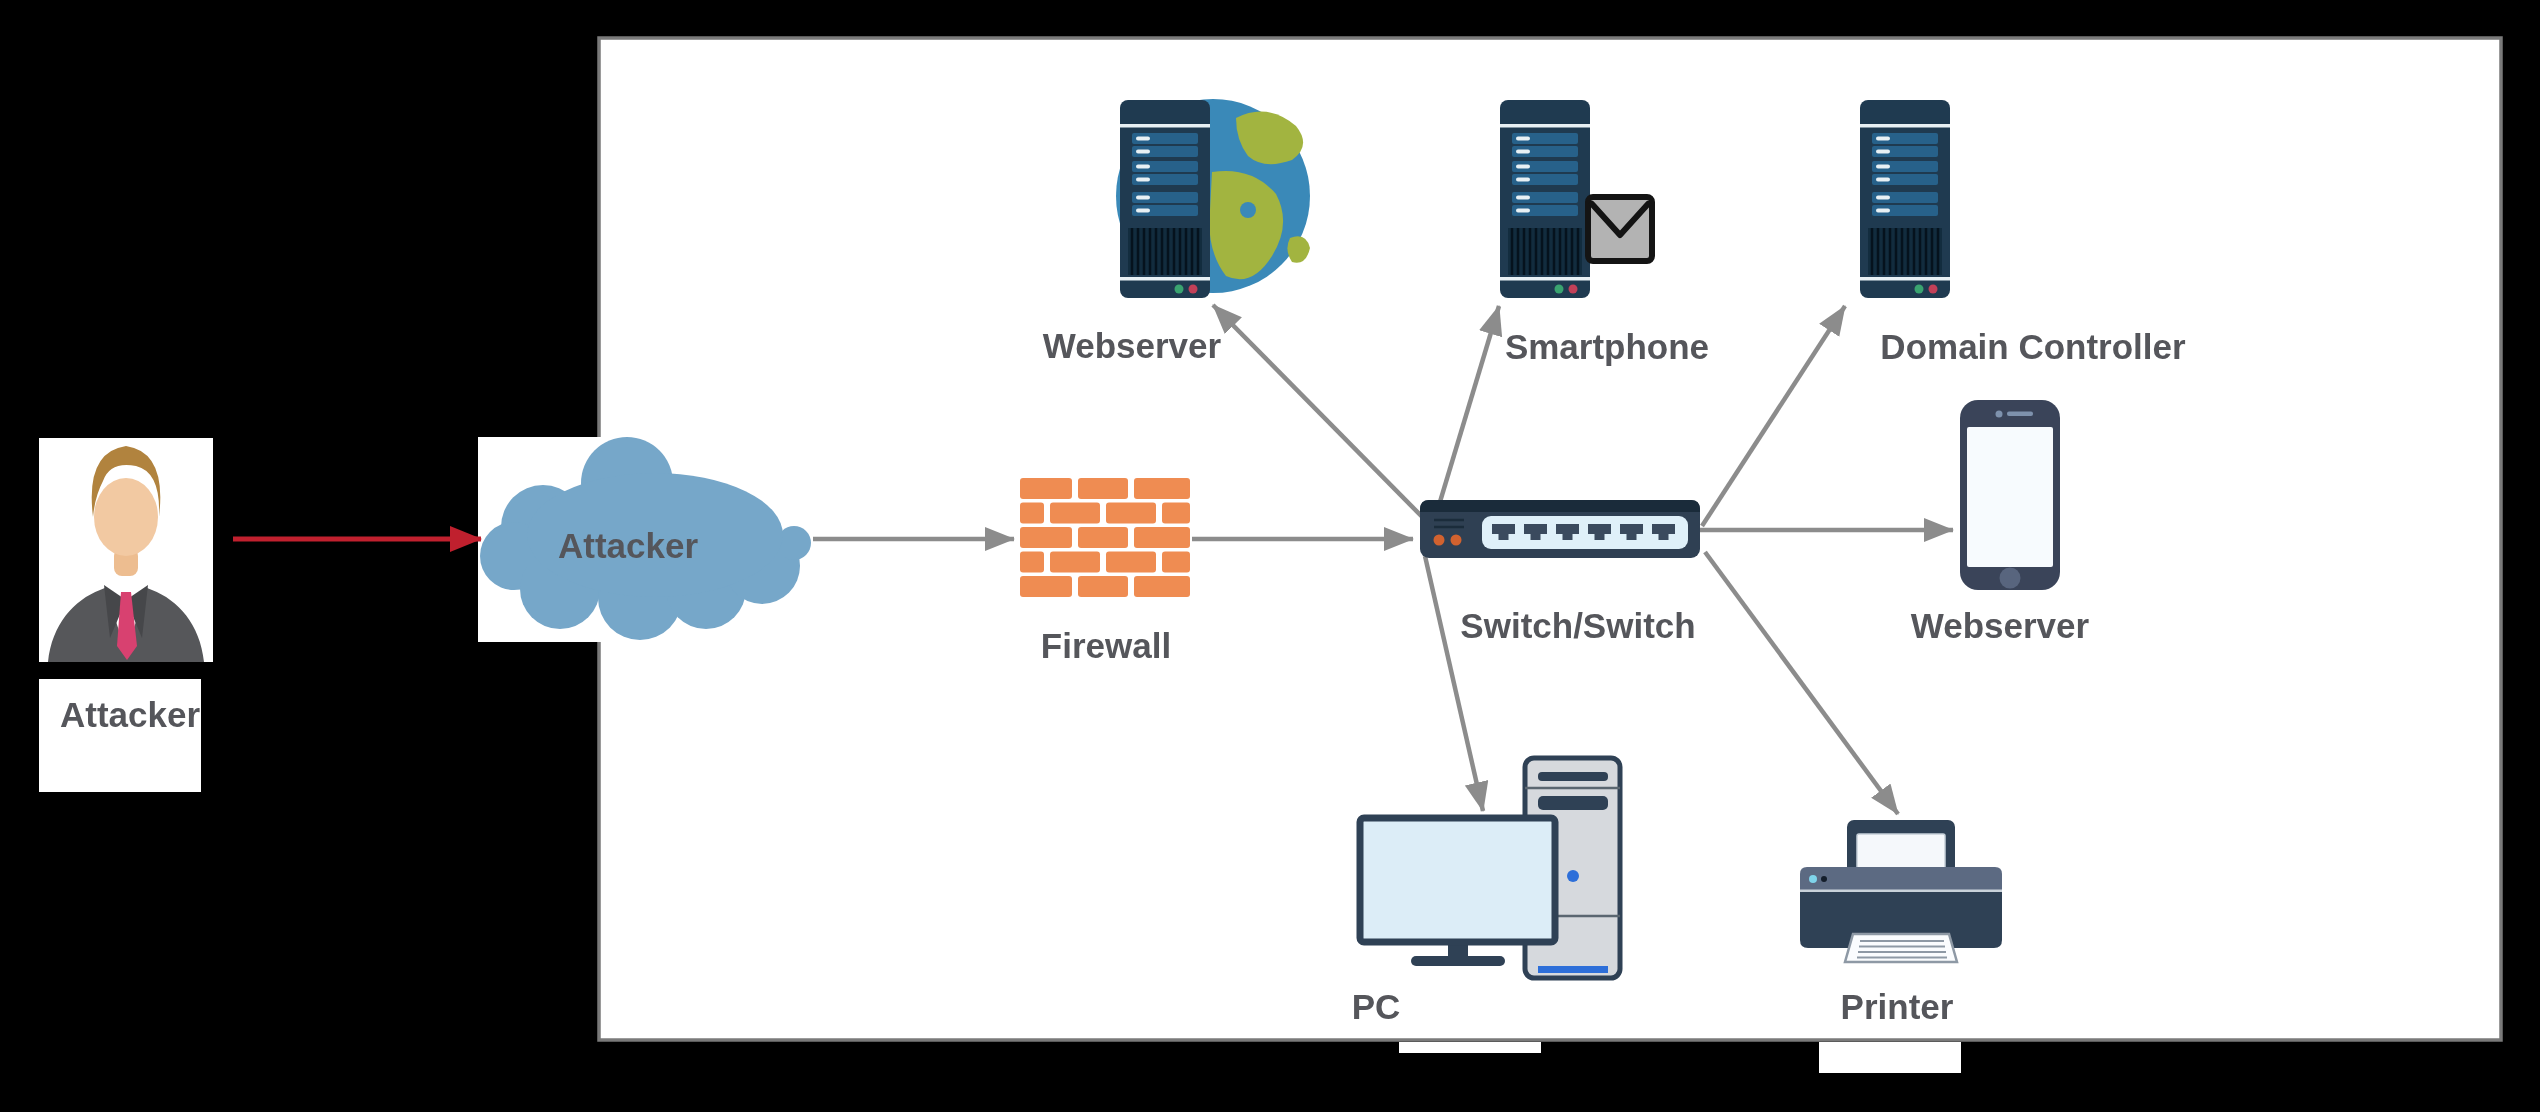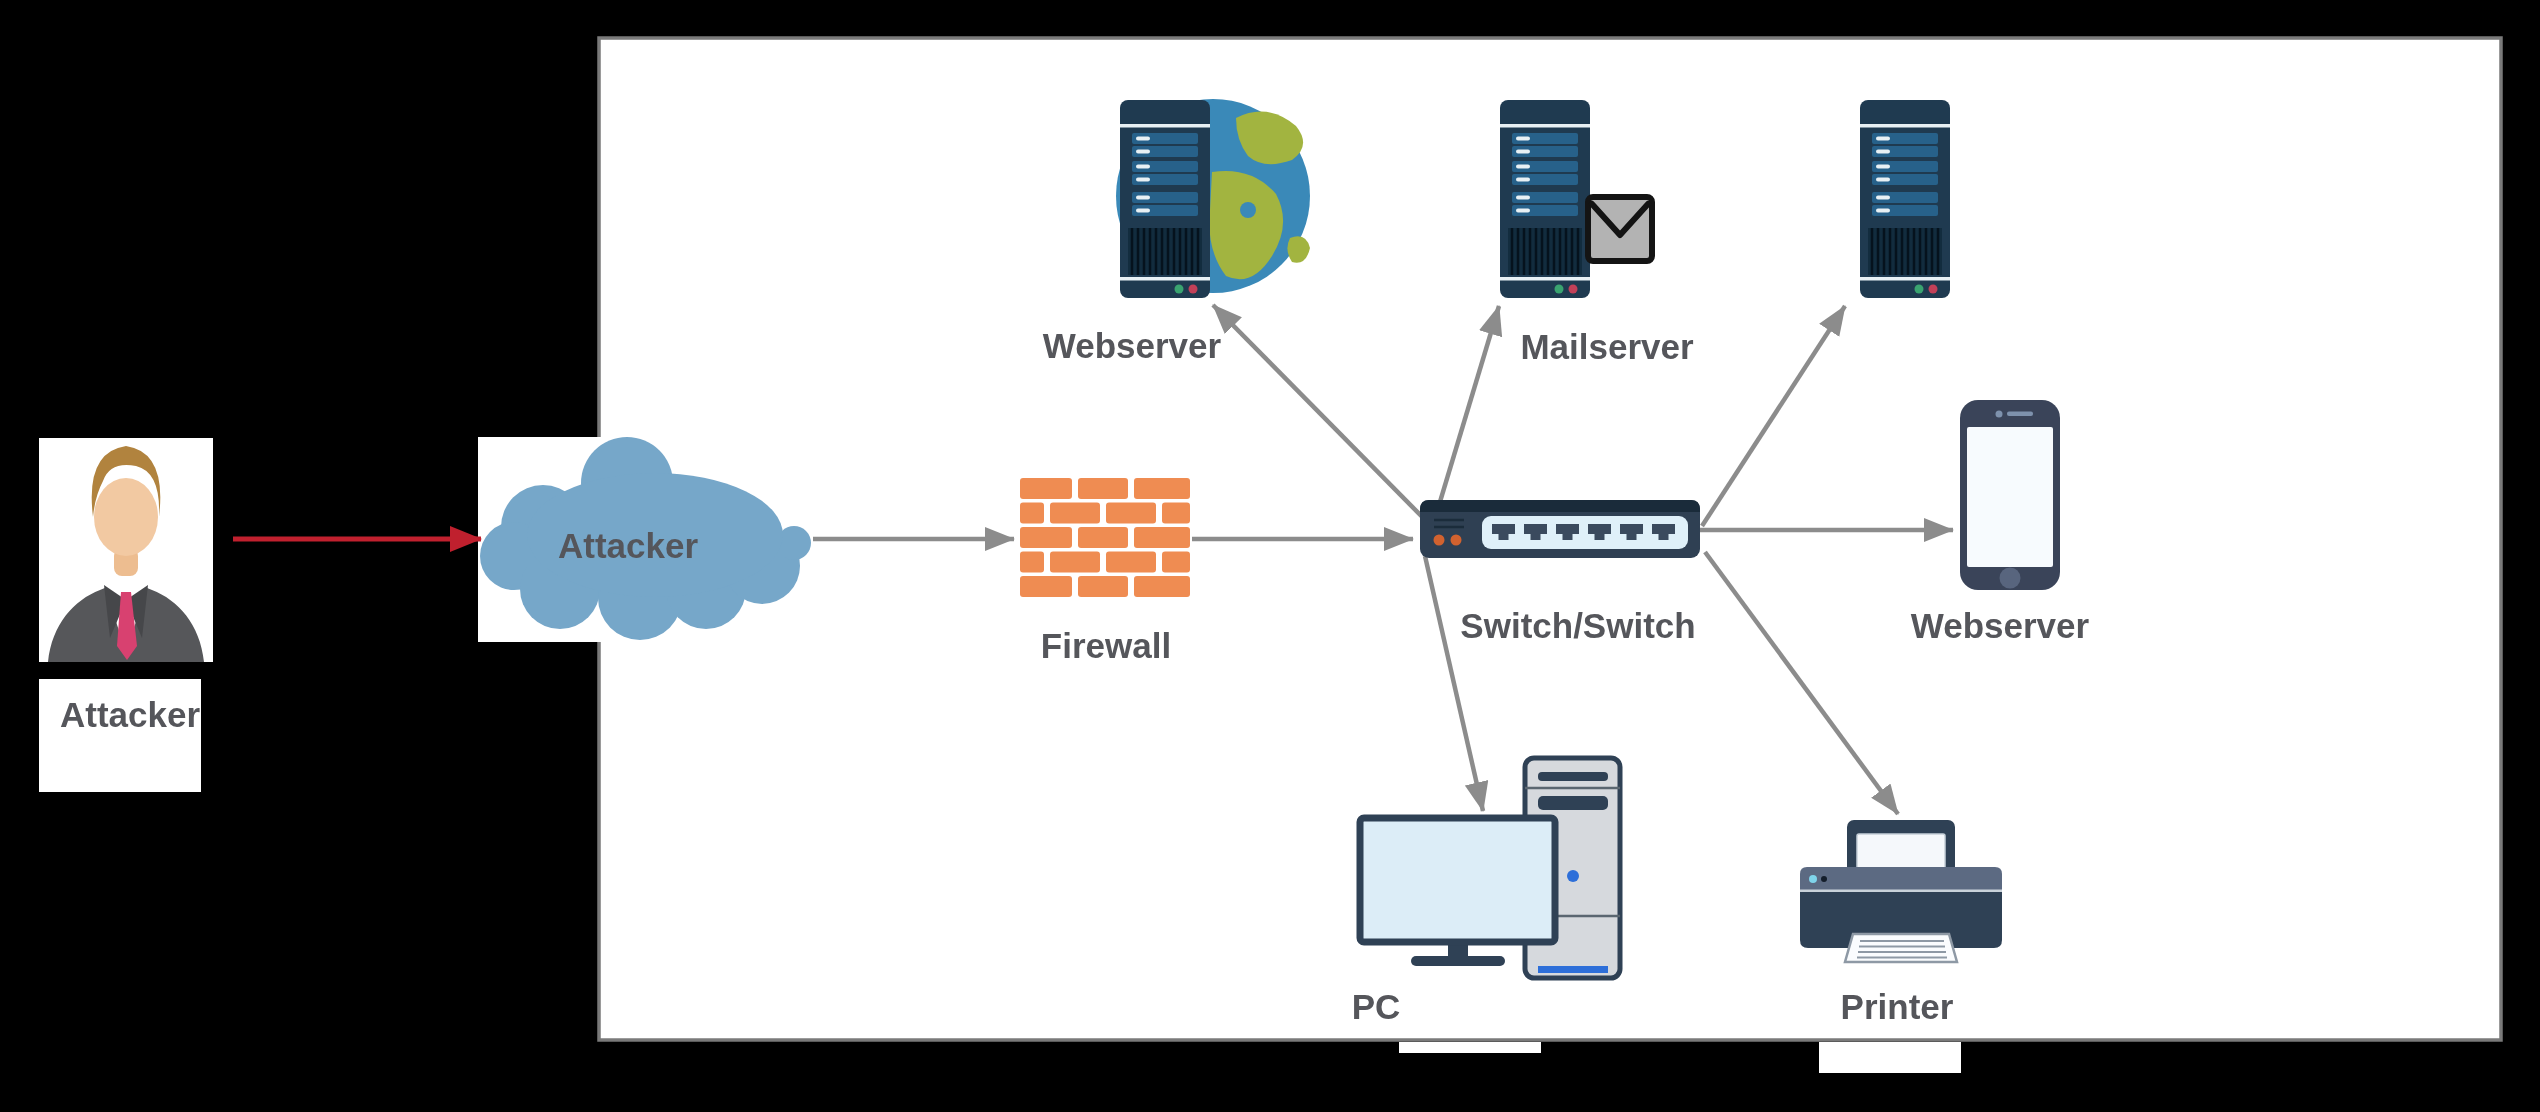--- a/index.html
+++ b/index.html
@@ -239,18 +239,19 @@
     <ellipse cx="126" cy="517" rx="32" ry="39" class="f-skin"></ellipse>
     <path class="f-hair" d="M93,517 Q85,452 126,446 Q167,452 159,517 Q161,472 136,466 Q110,461 103,481 Q95,496 93,517 Z"></path>
   </g>
 </svg>
 
 <div class="lbl" style="left:130px;top:715px">Attacker</div>
 <div class="lbl" style="left:628px;top:546px">Attacker</div>
 <div class="lbl" style="left:1106px;top:646px">Firewall</div>
 <div class="lbl" style="left:1578px;top:626px">Switch/Switch</div>
 <div class="lbl" style="left:1132px;top:346px">Webserver</div>
-<div class="lbl" style="left:1607px;top:347px">Mailserver</div>
+<div class="lbl" style="left:1607px;top:347px">Smartphone</div>
+<div class="lbl" style="left:2033px;top:347px">Domain Controller</div>
 <div class="lbl" style="left:2000px;top:626px">Webserver</div>
 <div class="lbl" style="left:1376px;top:1007px">PC</div>
 <div class="lbl" style="left:1897px;top:1007px">Printer</div>
 
 </div>
 
 </body></html>

